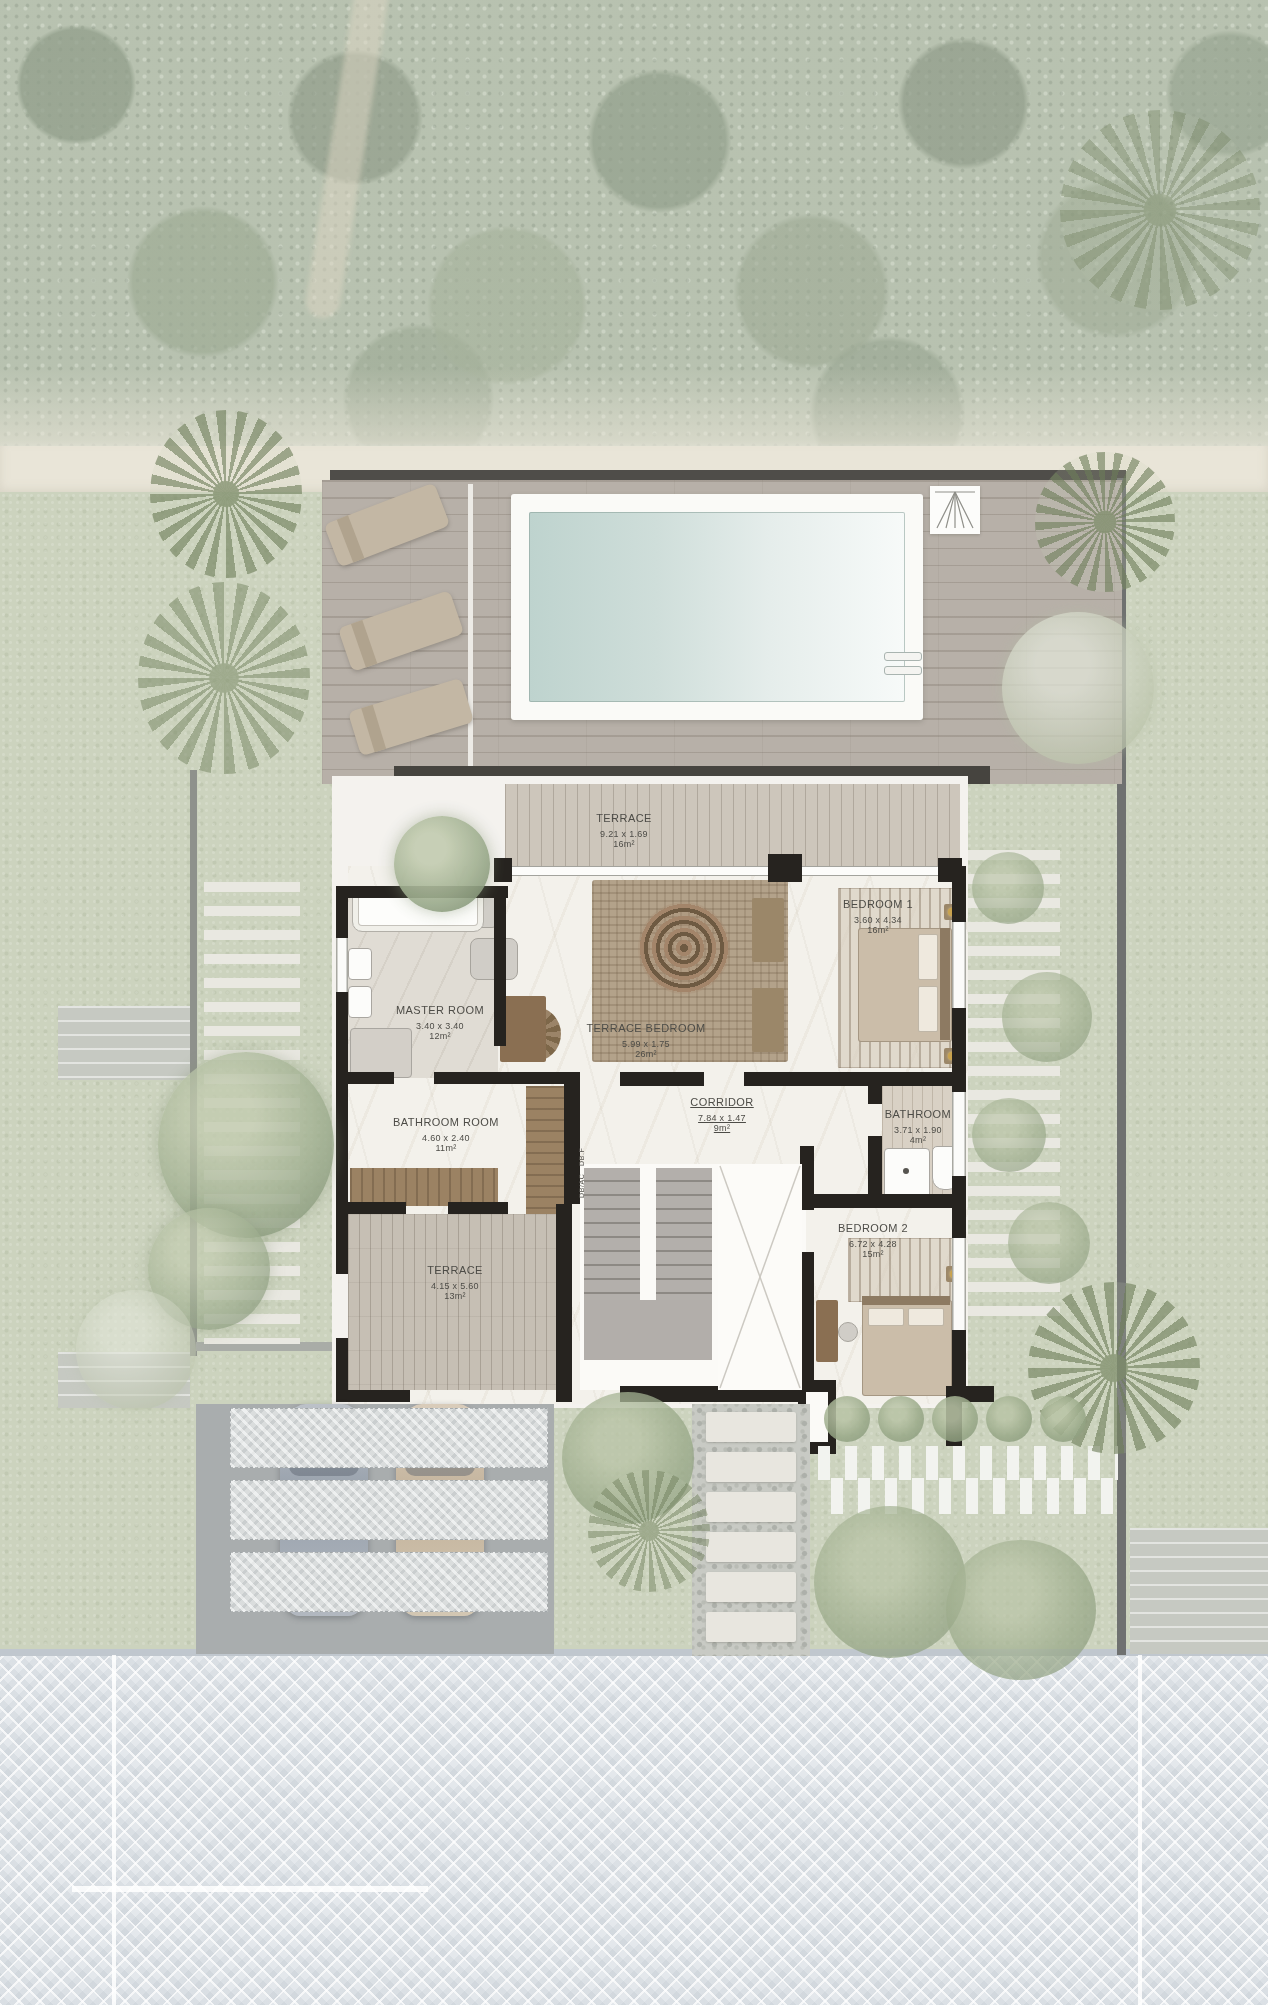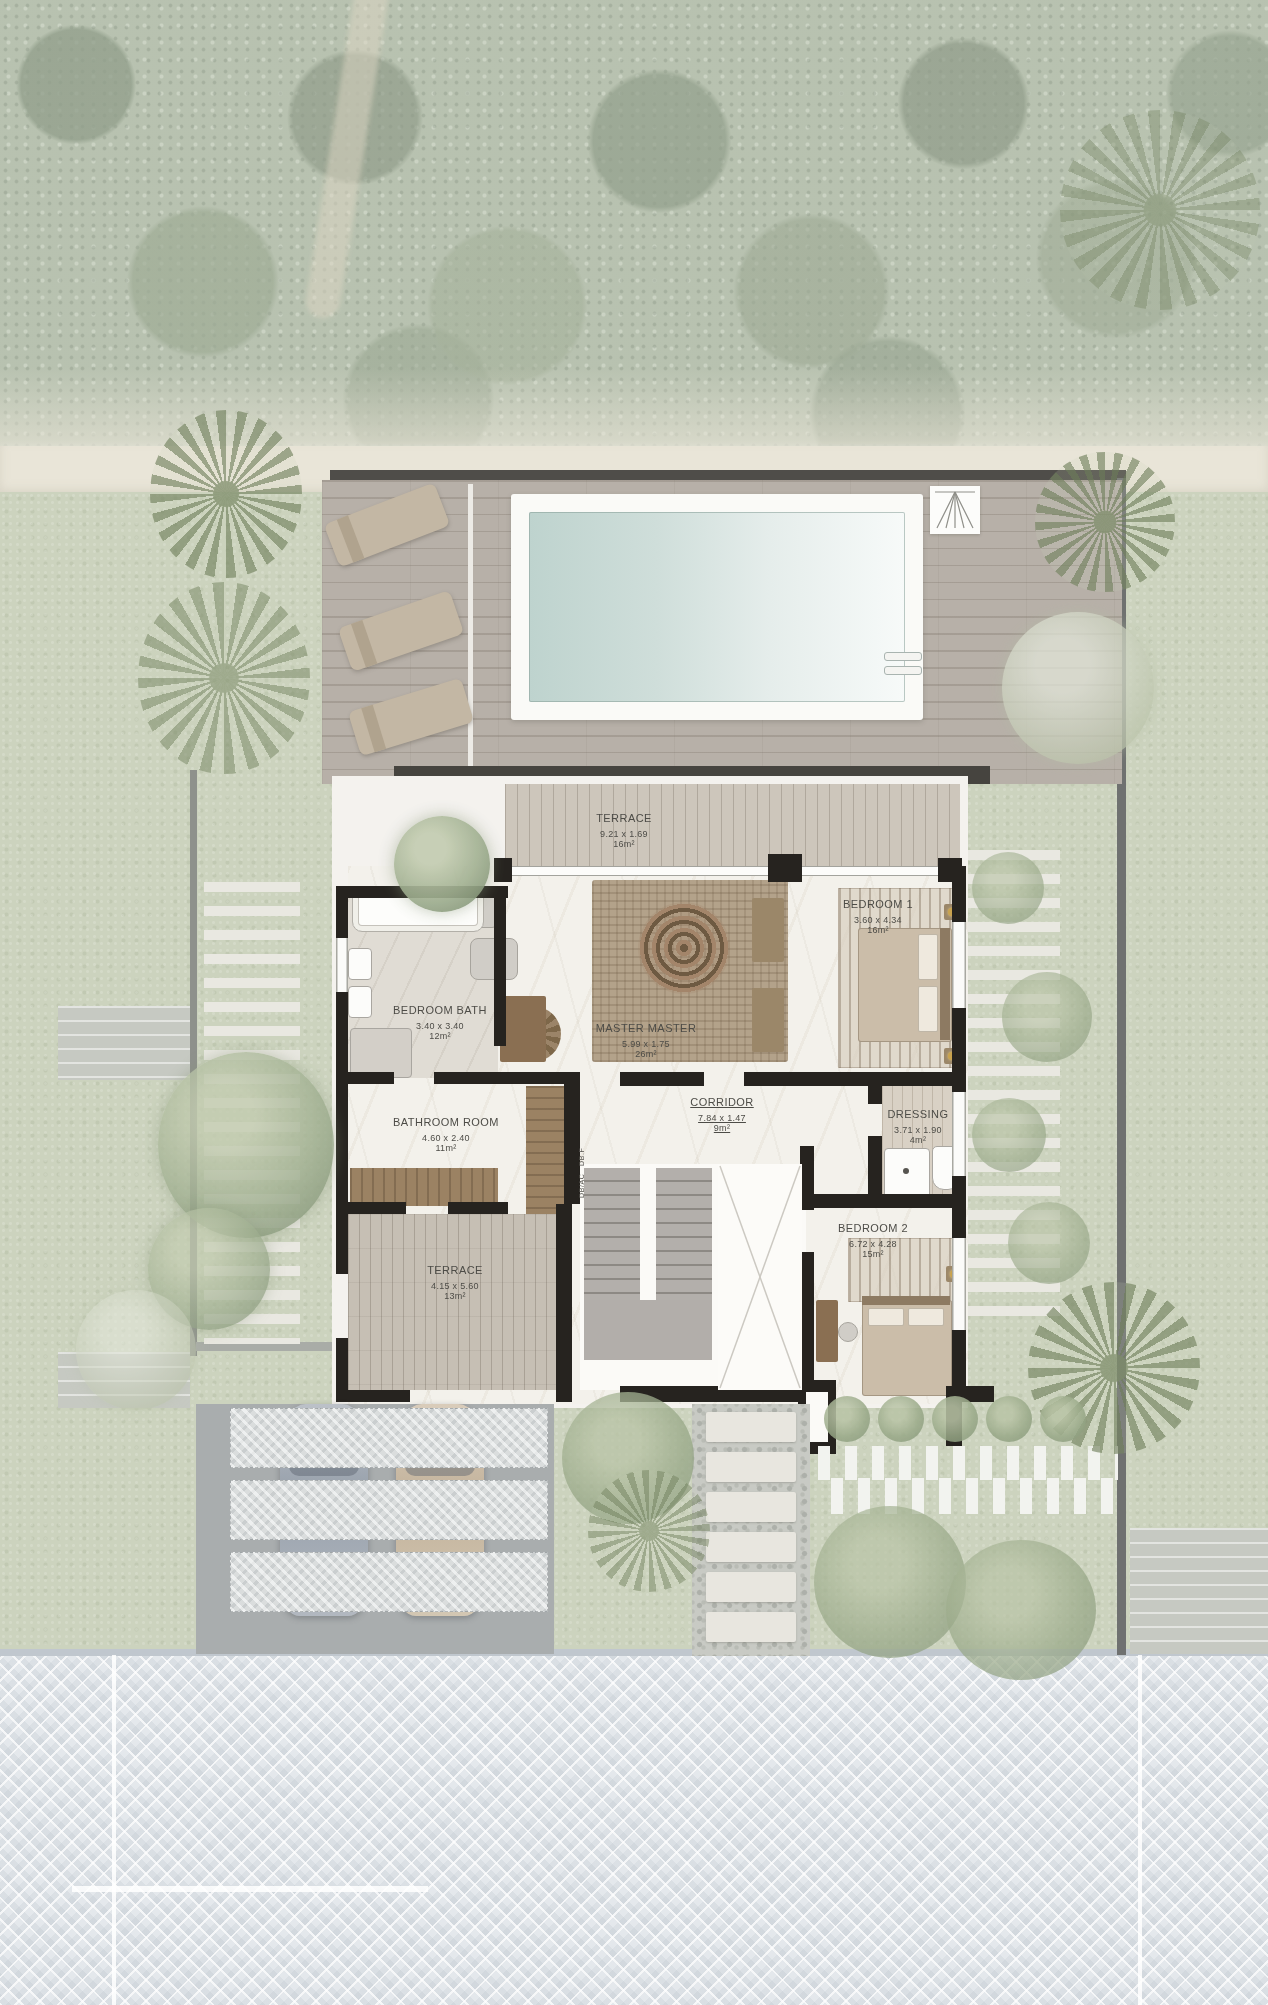--- a/index.html
+++ b/index.html
@@ -322,41 +322,41 @@
   <div class="garage-band" style="left:230px;top:1408px;width:316px;height:58px;"></div>
   <div class="garage-band" style="left:230px;top:1480px;width:316px;height:58px;"></div>
   <div class="garage-band" style="left:230px;top:1552px;width:316px;height:58px;"></div>
 
   <div class="room-label" style="left:558px;top:812px;width:132px;">
     <div class="rname">TERRACE</div>
     <div class="rdims">9.21 x 1.69</div>
     <div class="rarea">16m²</div>
   </div>
   <div class="room-label" style="left:568px;top:1022px;width:156px;">
-    <div class="rname">MASTER MASTER</div>
+    <div class="rname">TERRACE BEDROOM</div>
     <div class="rdims">5.99 x 1.75</div>
     <div class="rarea">26m²</div>
   </div>
   <div class="room-label" style="left:368px;top:1004px;width:144px;">
-    <div class="rname">BEDROOM BATH</div>
+    <div class="rname">MASTER ROOM</div>
     <div class="rdims">3.40 x 3.40</div>
     <div class="rarea">12m²</div>
   </div>
   <div class="room-label" style="left:816px;top:898px;width:124px;">
     <div class="rname">BEDROOM 1</div>
     <div class="rdims">3.60 x 4.34</div>
     <div class="rarea">16m²</div>
   </div>
   <div class="room-label" style="left:652px;top:1096px;width:140px;text-decoration:underline;">
     <div class="rname">CORRIDOR</div>
     <div class="rdims">7.84 x 1.47</div>
     <div class="rarea">9m²</div>
   </div>
   <div class="room-label" style="left:858px;top:1108px;width:120px;">
-    <div class="rname">DRESSING</div>
+    <div class="rname">BATHROOM</div>
     <div class="rdims">3.71 x 1.90</div>
     <div class="rarea">4m²</div>
   </div>
   <div class="room-label" style="left:370px;top:1116px;width:152px;">
     <div class="rname">BATHROOM ROOM</div>
     <div class="rdims">4.60 x 2.40</div>
     <div class="rarea">11m²</div>
   </div>
   <div class="room-label" style="left:384px;top:1264px;width:142px;">
     <div class="rname">TERRACE</div>

